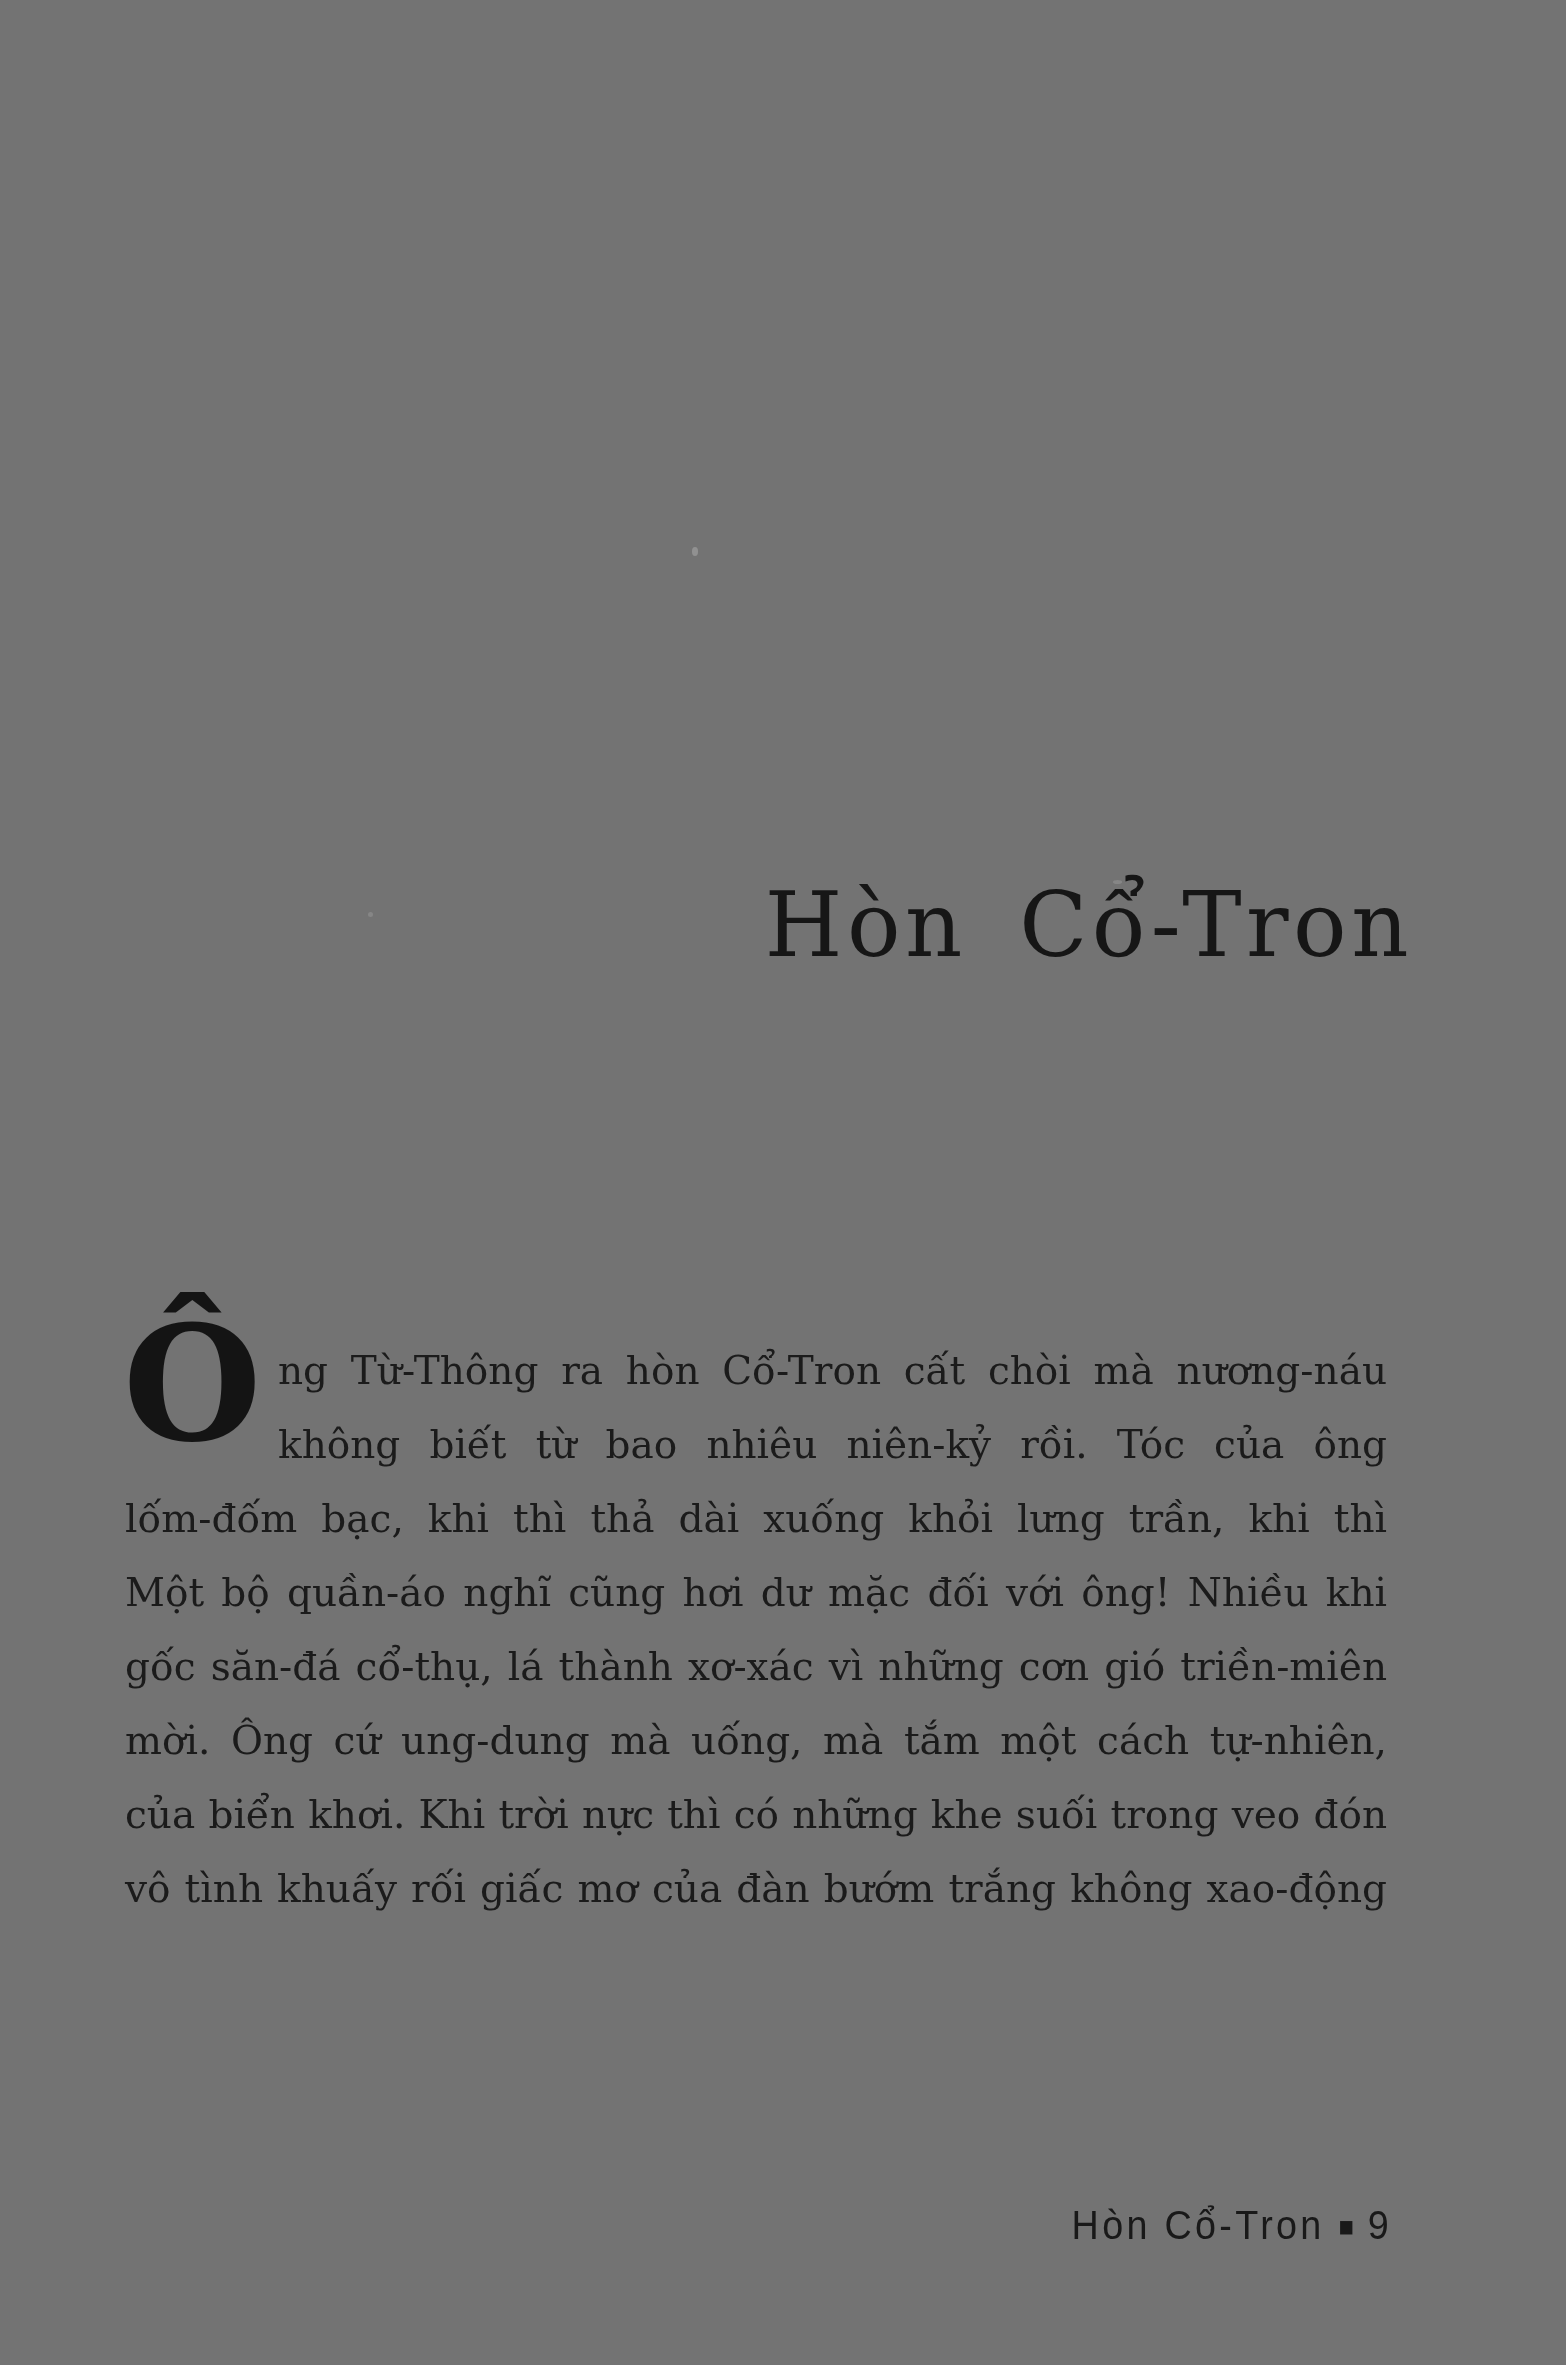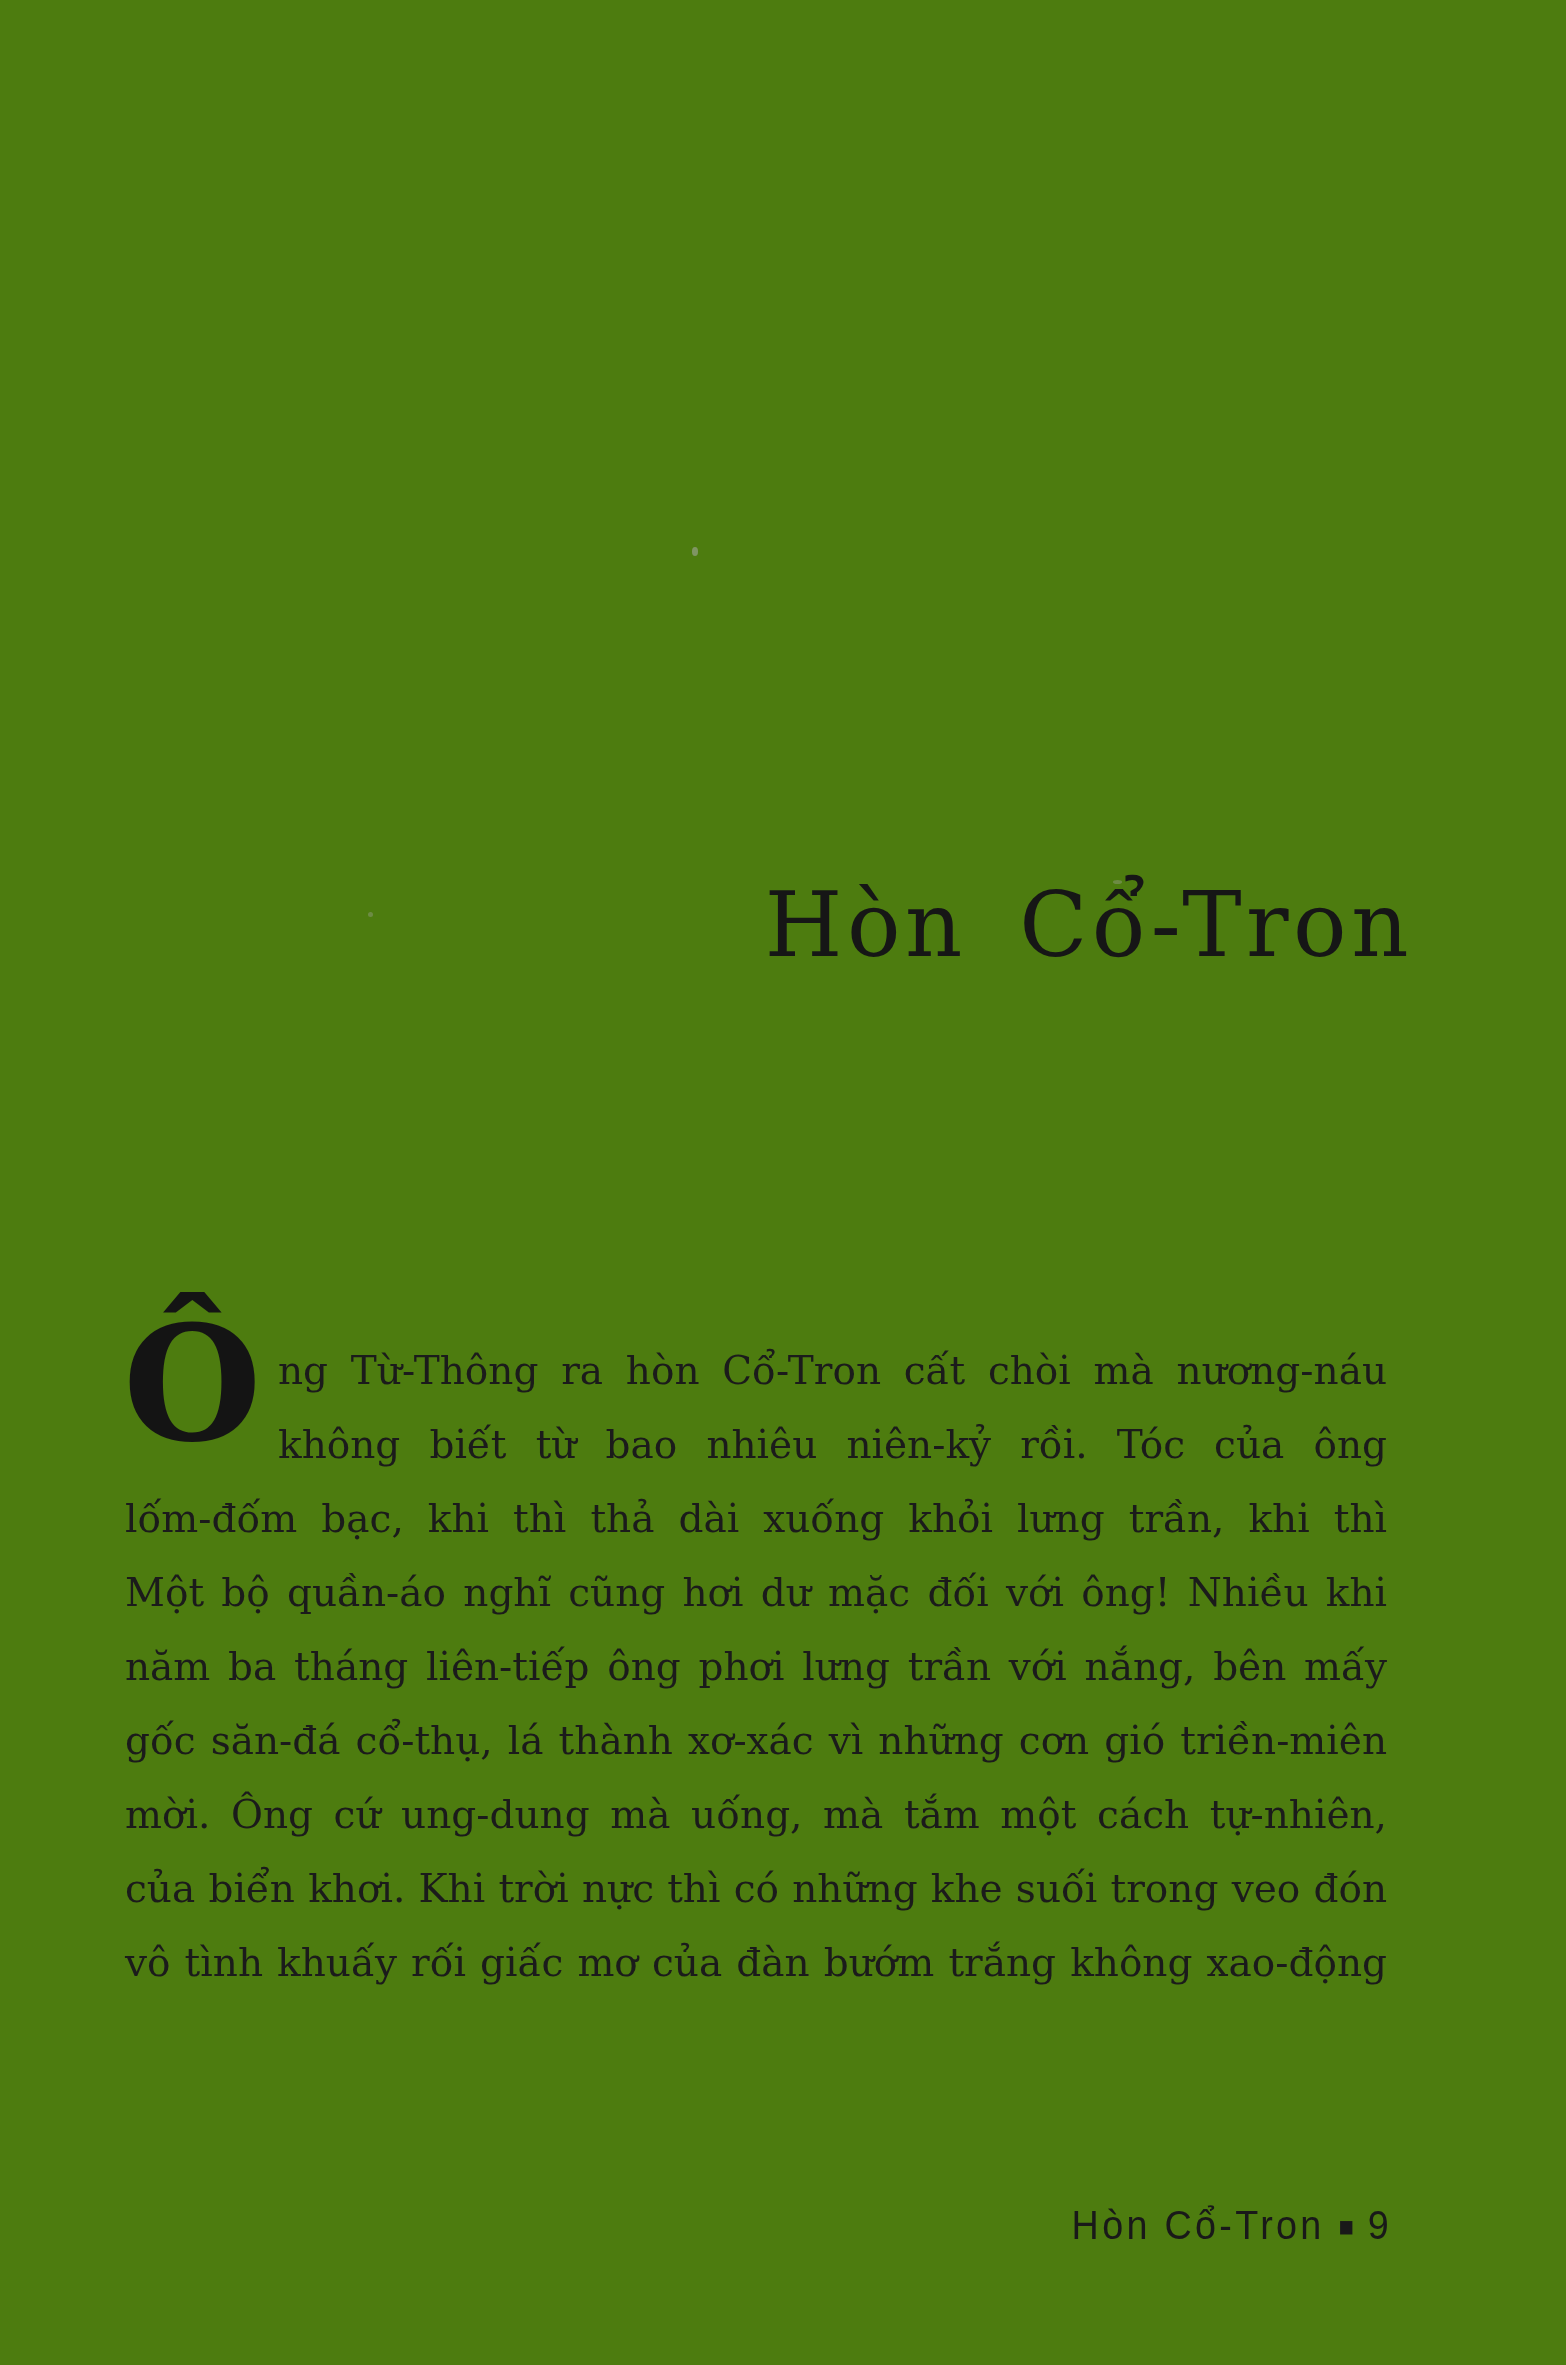--- a/index.html
+++ b/index.html
@@ -4,21 +4,21 @@
 <style>
   html, body {
     margin: 0;
     padding: 0;
     background: #e8e8e8;
   }
   .page {
     position: relative;
     width: 1566px;
     height: 2366px;
-    background: #4d7c0f;
+    background: #737373;
     color: #1b1b1b;
     overflow: hidden;
     font-family: "DejaVu Serif", serif;
   }
   .chapter-title {
     position: absolute;
     top: 881px;
     right: 153px;
     font-size: 89px;
     line-height: 1;
@@ -102,21 +102,20 @@
 
   <div class="chapter-title">Hòn Cổ-Tron</div>
 
   <span class="drop-cap">Ô</span>
 
   <div class="body-block">
     <div class="body-line indent">ng Từ-Thông ra hòn Cổ-Tron cất chòi mà nương-náu</div>
     <div class="body-line indent">không biết từ bao nhiêu niên-kỷ rồi. Tóc của ông</div>
     <div class="body-line">lốm-đốm bạc, khi thì thả dài xuống khỏi lưng trần, khi thì</div>
     <div class="body-line">Một bộ quần-áo nghĩ cũng hơi dư mặc đối với ông! Nhiều khi</div>
-    <div class="body-line">năm ba tháng liên-tiếp ông phơi lưng trần với nắng, bên mấy</div>
     <div class="body-line">gốc săn-đá cổ-thụ, lá thành xơ-xác vì những cơn gió triền-miên</div>
     <div class="body-line">mời. Ông cứ ung-dung mà uống, mà tắm một cách tự-nhiên,</div>
     <div class="body-line">của biển khơi. Khi trời nực thì có những khe suối trong veo đón</div>
     <div class="body-line">vô tình khuấy rối giấc mơ của đàn bướm trắng không xao-động</div>
   </div>
 
   <div class="running-footer">
     <span>Hòn Cổ-Tron</span>
     <span class="footer-separator">▪</span>
     <span class="page-number">9</span>

